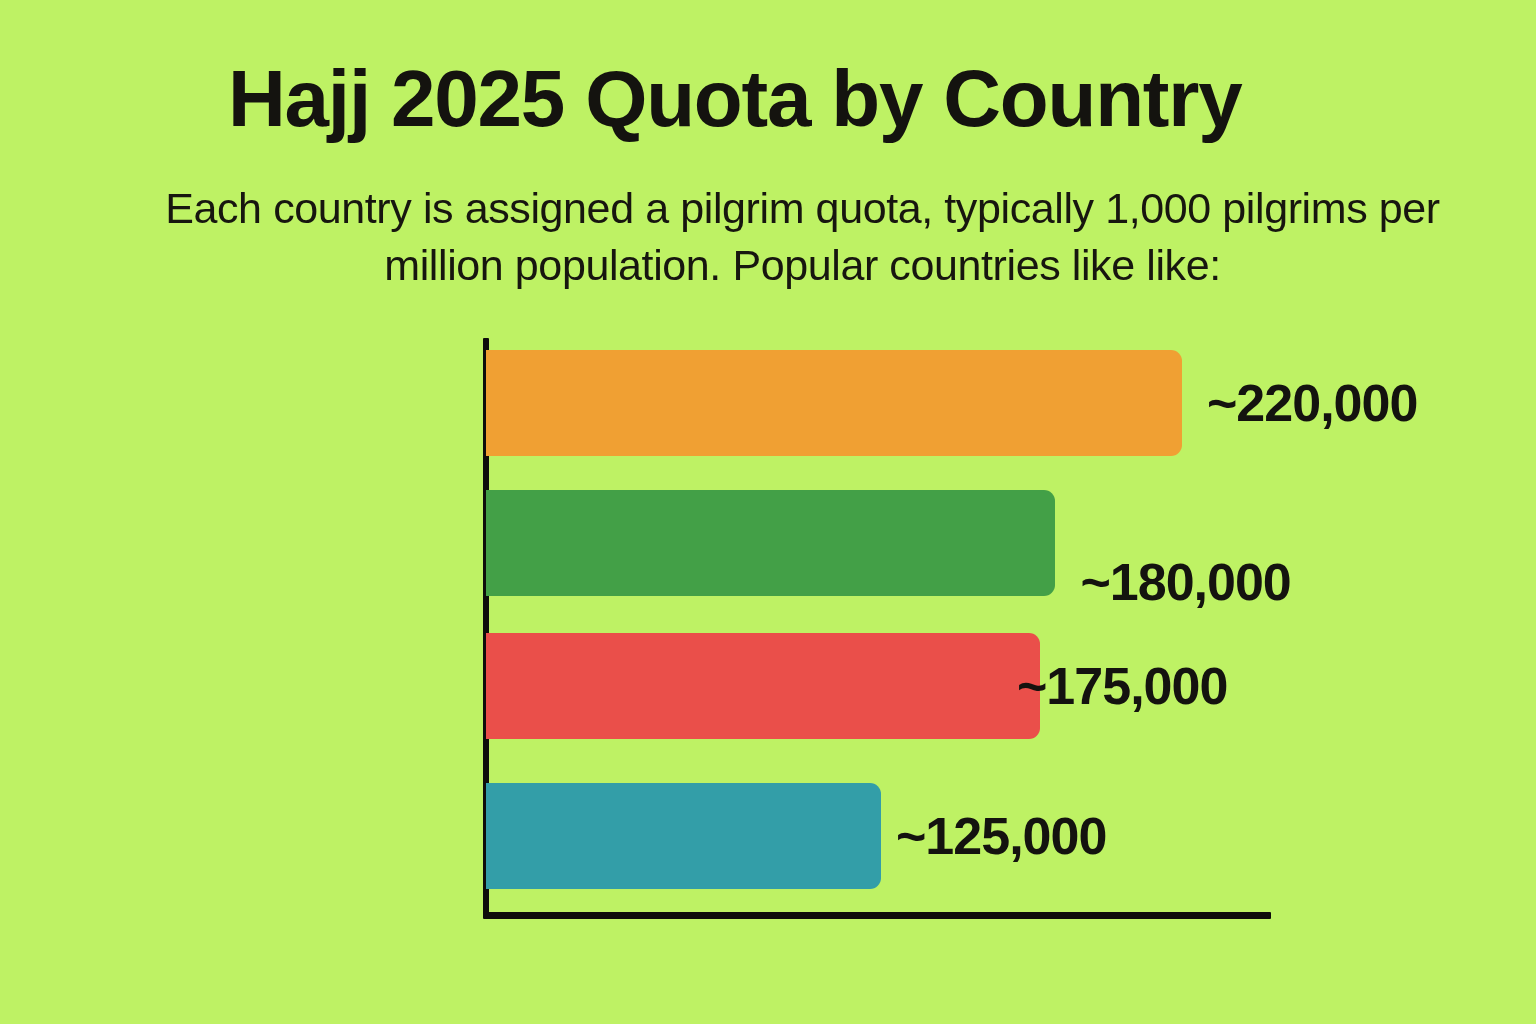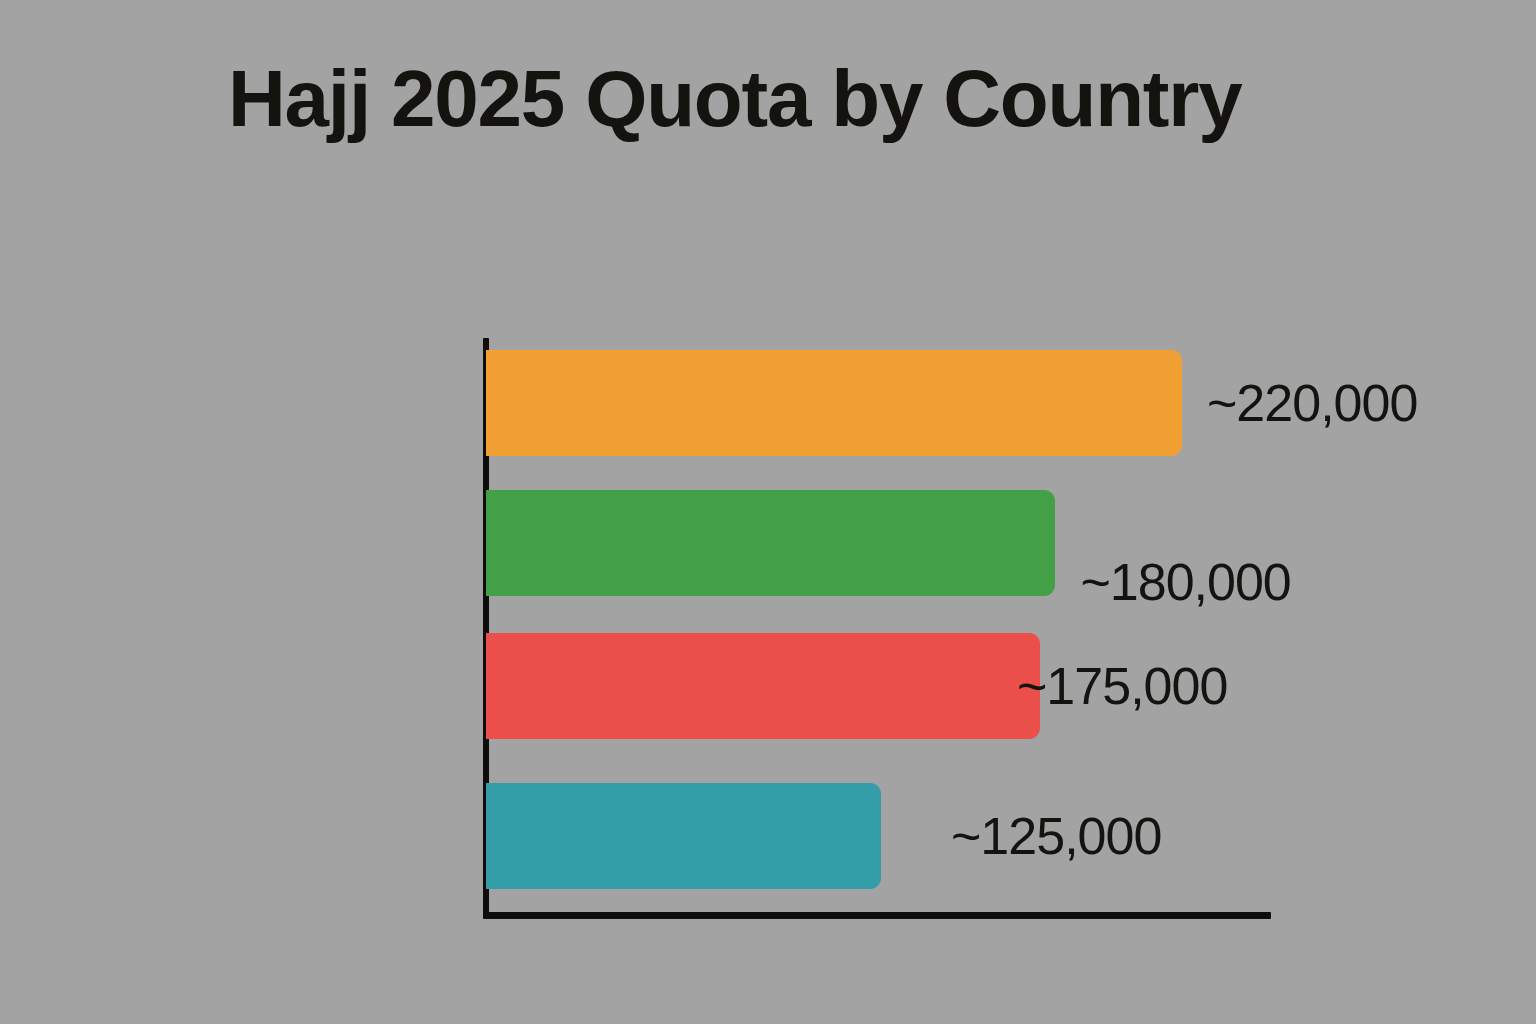--- a/index.html
+++ b/index.html
@@ -14,21 +14,21 @@
     color: #14130F;
     overflow: hidden;
     position: relative;
   }
 
   #infographic {
     position: absolute;
     inset: 0;
     width: 1536px;
     height: 1024px;
-    background: #a3a3a3;
+    background: #bef264;
   }
 
   
   .title {
     position: absolute;
     left: 228px;
     top: 57px;
     font-size: 80px;
     font-weight: 700;
     letter-spacing: -1.2px;
@@ -92,33 +92,34 @@
     top: 0;
     height: 106px;
     border-radius: 0 11px 11px 0;
   }
 
   .value-label {
     position: absolute;
     top: 50%;
     transform: translateY(-50%);
     font-size: 52px;
-    font-weight: 400;
+    font-weight: 700;
     letter-spacing: -1px;
     color: #14130F;
     white-space: nowrap;
   }
 </style>
 </head>
 <body>
 
 <div id="infographic">
 
   <div class="title">Hajj 2025 Quota by Country</div>
 
+  <div class="subtitle">Each country is assigned a pilgrim quota, typically 1,000 pilgrims per million population. Popular countries like like:</div>
 
   <div class="chart">
 
     <div class="axis-y"></div>
     <div class="axis-x"></div>
 
     <div class="row" style="top:350px;">
 
       <div class="bar" style="width: 696px; background: rgb(240, 160, 51);"></div>
       <div class="value-label" style="left: 1207px;">~220,000</div>
@@ -132,17 +133,17 @@
 
     <div class="row" style="top:633px;">
 
       <div class="bar" style="width: 553.636px; background: rgb(234, 79, 74);"></div>
       <div class="value-label" style="left: 1017px;">~175,000</div>
     </div>
 
     <div class="row" style="top:783px;">
 
       <div class="bar" style="width: 395.455px; background: rgb(51, 158, 168);"></div>
-      <div class="value-label" style="left: 951px;">~125,000</div>
+      <div class="value-label" style="left: 896px;">~125,000</div>
     </div>
 
   </div>
 </div>
 
 </body></html>

